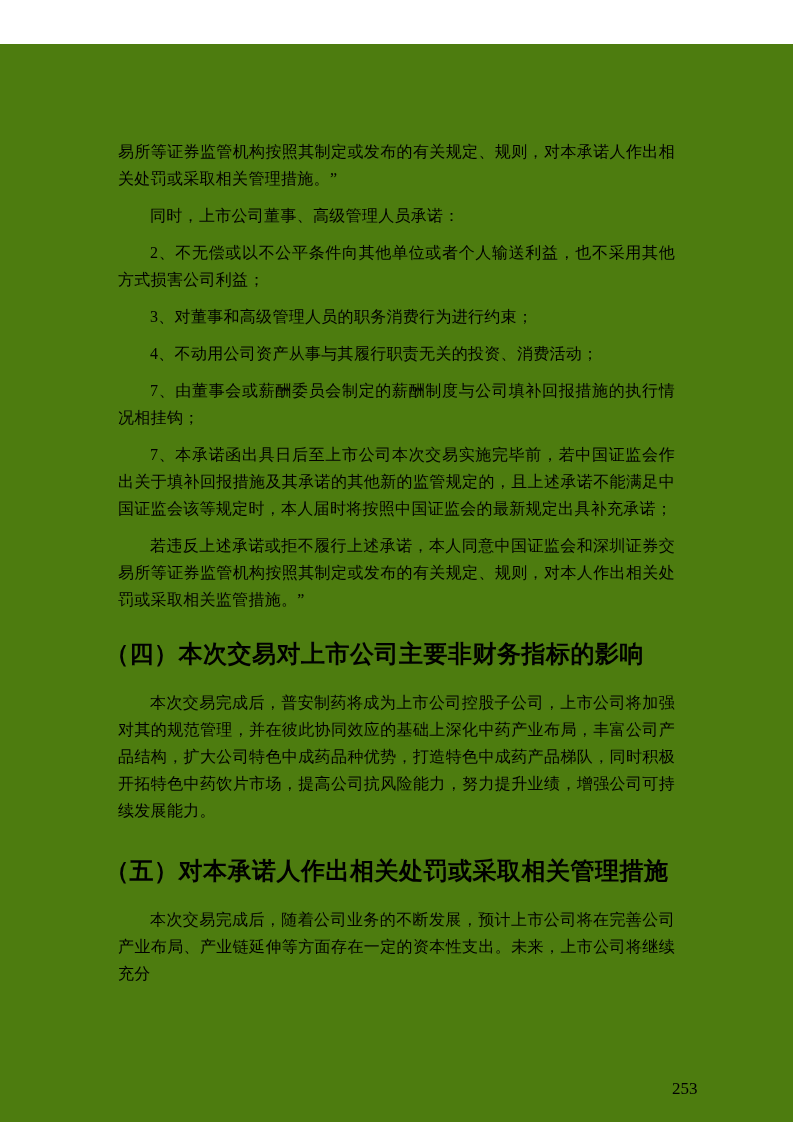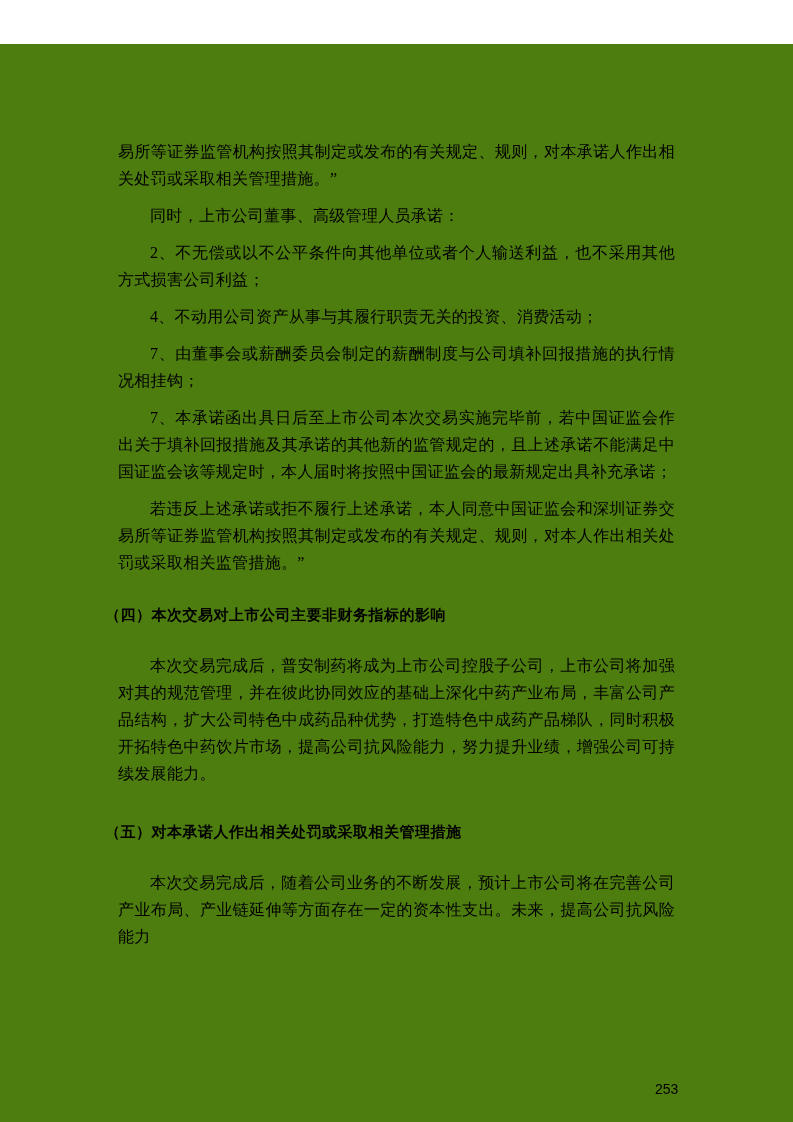--- a/index.html
+++ b/index.html
@@ -30,51 +30,52 @@
     line-height: 27px;
     text-align: justify;
     text-justify: inter-character;
     text-indent: 32px;
     letter-spacing: 0.3px;
   }
   .para.no-indent {
     text-indent: 0;
   }
   .heading {
-    font-family: Liberation Mono, monospace;
+    font-family: Liberation Serif, serif;
     font-weight: 700;
-    font-size: 15px;
+    font-size: 24px;
     line-height: 30px;
     letter-spacing: 0.5px;
     margin: 26px 0 20px -13px;
   }
   .heading.heading-5 {
     margin-top: 32px;
   }
   .page-number {
     position: absolute;
-    left: 655px;
+    left: 672px;
     top: 1036px;
-    font-size: 14px;
+    font-size: 17px;
     line-height: 18px;
-    font-family: Liberation Sans, sans-serif;
+    font-family: Liberation Serif, serif;
     color: #000000;
   }
 </style>
 </head>
 <body>
 
 <main class="page">
   <section class="content">
     <p class="para no-indent">易所等证券监管机构按照其制定或发布的有关规定、规则，对本承诺人作出相关处罚或采取相关管理措施。”</p>
     <p class="para">同时，上市公司董事、高级管理人员承诺：</p>
     <p class="para">2、不无偿或以不公平条件向其他单位或者个人输送利益，也不采用其他方式损害公司利益；</p>
+    <p class="para">3、对董事和高级管理人员的职务消费行为进行约束；</p>
     <p class="para">4、不动用公司资产从事与其履行职责无关的投资、消费活动；</p>
     <p class="para">7、由董事会或薪酬委员会制定的薪酬制度与公司填补回报措施的执行情况相挂钩；</p>
     <p class="para">7、本承诺函出具日后至上市公司本次交易实施完毕前，若中国证监会作出关于填补回报措施及其承诺的其他新的监管规定的，且上述承诺不能满足中国证监会该等规定时，本人届时将按照中国证监会的最新规定出具补充承诺；</p>
     <p class="para">若违反上述承诺或拒不履行上述承诺，本人同意中国证监会和深圳证券交易所等证券监管机构按照其制定或发布的有关规定、规则，对本人作出相关处罚或采取相关监管措施。”</p>
     <h2 class="heading heading-4">（四）本次交易对上市公司主要非财务指标的影响</h2>
     <p class="para">本次交易完成后，普安制药将成为上市公司控股子公司，上市公司将加强对其的规范管理，并在彼此协同效应的基础上深化中药产业布局，丰富公司产品结构，扩大公司特色中成药品种优势，打造特色中成药产品梯队，同时积极开拓特色中药饮片市场，提高公司抗风险能力，努力提升业绩，增强公司可持续发展能力。</p>
     <h2 class="heading heading-5">（五）对本承诺人作出相关处罚或采取相关管理措施</h2>
-    <p class="para">本次交易完成后，随着公司业务的不断发展，预计上市公司将在完善公司产业布局、产业链延伸等方面存在一定的资本性支出。未来，提高公司抗风险能力</p>
+    <p class="para">本次交易完成后，随着公司业务的不断发展，预计上市公司将在完善公司产业布局、产业链延伸等方面存在一定的资本性支出。未来，上市公司将继续充分</p>
   </section>
   <div class="page-number">253</div>
 </main>
 
 </body></html>

